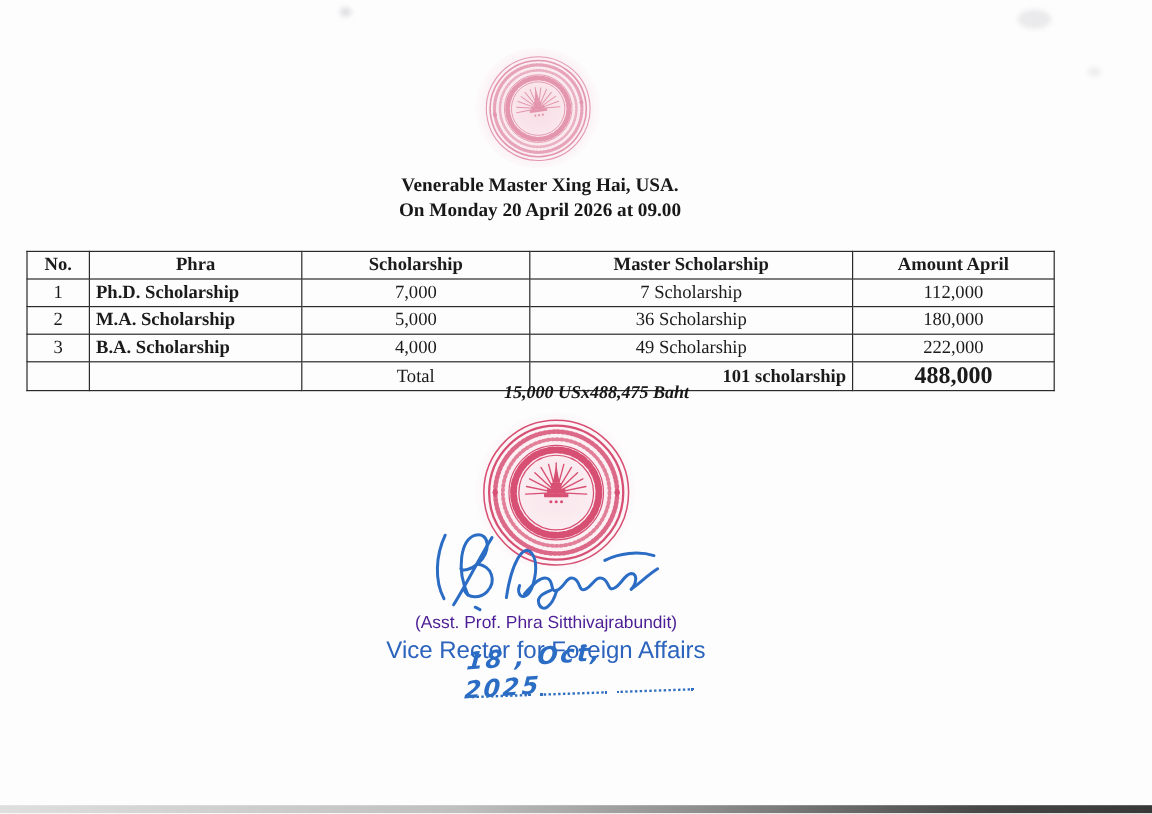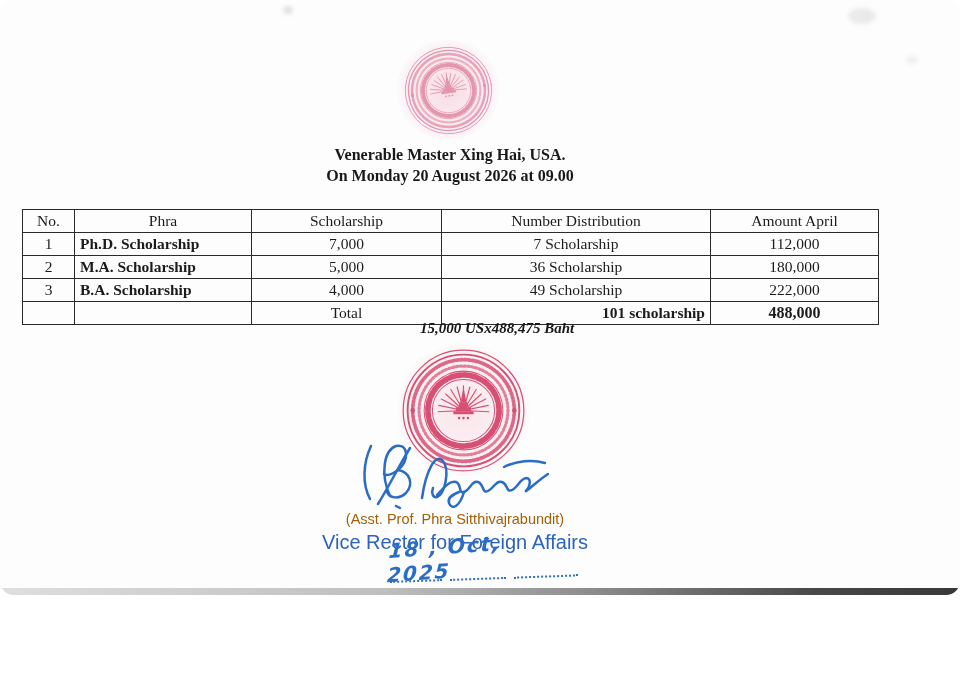--- a/index.html
+++ b/index.html
@@ -1,49 +1,49 @@
 <!DOCTYPE html>
 <html><head>
 <meta charset="utf-8">
 <style>
   html,body{margin:0;padding:0;}
   .page{
-    position:relative; width:960px; height:595px;
+    position:relative; width:960px; height:678px;
     background:#fdfdfd; overflow:hidden;
-    font-family:"Liberation Serif", serif; color:#1b1b1b;border-radius:14px;
+    font-family:"Liberation Serif", serif; color:#1b1b1b;
   }
   
   .seal-haze{position:absolute; border-radius:50%; pointer-events:none;}
   .seal-haze.top{left:396px; top:40px; width:104px; height:100px;
     background:radial-gradient(circle, rgba(240,168,190,.38) 0%, rgba(240,168,190,.18) 55%, transparent 75%);}
   .seal-haze.bottom{left:396px; top:344px; width:134px; height:132px;
     background:radial-gradient(circle, rgba(236,146,172,.22) 0%, rgba(236,146,172,.10) 55%, transparent 75%);}
   .seal-top{position:absolute; left:403px; top:45px; width:91px; height:91px;
     color:#e08ba6; opacity:.88; transform:rotate(-8deg);}
   .seal-bottom{position:absolute; left:400px; top:347px; width:127px; height:127px;
     color:#d6496e; opacity:.96;}
   
   .title-block{position:absolute; left:230px; top:144px; width:440px; text-align:center;}
   .title-line{font-weight:bold; font-size:16px; line-height:21px; color:#181818;}
   
   .sch-table{position:absolute; left:22px; top:209px; width:856px;
     border-collapse:collapse; table-layout:fixed; font-size:15.5px;}
   .sch-table td, .sch-table th{
     border:1.6px solid #2a2a2a; padding:0 5px; height:22px;
     text-align:center; vertical-align:middle; font-weight:normal; overflow:hidden; white-space:nowrap;}
-  .sch-table th{font-weight:normal;}
+  .sch-table th{font-weight:bold;}
   .sch-table td.left{text-align:left;font-weight:bold;}
   .sch-table td.bold{font-weight:bold;text-align:right;}
-  .sch-table td.amount-total{font-weight:bold; font-size:16px;}
+  .sch-table td.amount-total{font-weight:bold; font-size:20px;}
   .table-note{position:absolute; left:420px; top:320px; width:280px;
     font-weight:bold; font-size:15px; color:#181818;font-style:italic;}
   
   .signature-svg{position:absolute; left:360px; top:436px; width:192px; height:74px;}
   .signoff-line{position:absolute; left:305px; width:300px; text-align:center;
-    font-family:"Liberation Sans", sans-serif; color:#a16207;}
+    font-family:"Liberation Sans", sans-serif; color:#4c1d95;}
   .signoff-line.name{top:511px; font-size:14.5px;}
   .signoff-line.role{top:531px; font-size:20px; color:#2b63bd;}
   .handwritten-date{position:absolute; left:388px; top:539px; width:180px;
     font-family:"DejaVu Sans", sans-serif; font-style:italic; font-weight:bold;
     font-size:20px; letter-spacing:2px; color:#2b6cc4;
     transform:rotate(-4deg) skewX(-8deg); transform-origin:left center;}
   .dotted-line{position:absolute; left:390px; top:566px; width:170px;
     transform:rotate(-2deg); white-space:nowrap;}
   .dotted-line span{display:inline-block; height:6px;
     border-bottom:2px dotted #2f6fc0; margin-right:8px;}
@@ -111,37 +111,37 @@
     </defs>
   </svg>
 
   <div class="seal-haze top"></div>
   <svg class="seal-top" role="img" aria-label="มหาวิทยาลัยมหาจุฬาลงกรณราชวิทยาลัย">
     <use href="#mcu-seal"></use>
   </svg>
 
   <div class="title-block">
     <div class="title-line">Venerable Master Xing Hai, USA.</div>
-    <div class="title-line">On Monday 20 August 2026 at 09.00</div>
+    <div class="title-line">On Monday 20 April 2026 at 09.00</div>
   </div>
 
   <table class="sch-table">
     <colgroup>
       <col style="width:52px">
         <col style="width:177px">
         <col style="width:190px">
       <col style="width:269px">
         <col style="width:168px">
     </colgroup>
     <tbody>
         <tr>
       <th>No.</th>
       <th>Phra</th>
       <th>Scholarship</th>
-      <th>Number Distribution</th>
+      <th>Master Scholarship</th>
       <th>Amount April</th>
     </tr>
     <tr>
       <td>1</td>
       <td class="left">Ph.D. Scholarship</td>
       <td>7,000</td>
       <td>7 Scholarship</td>
       <td>112,000</td>
     </tr>
     <tr>

